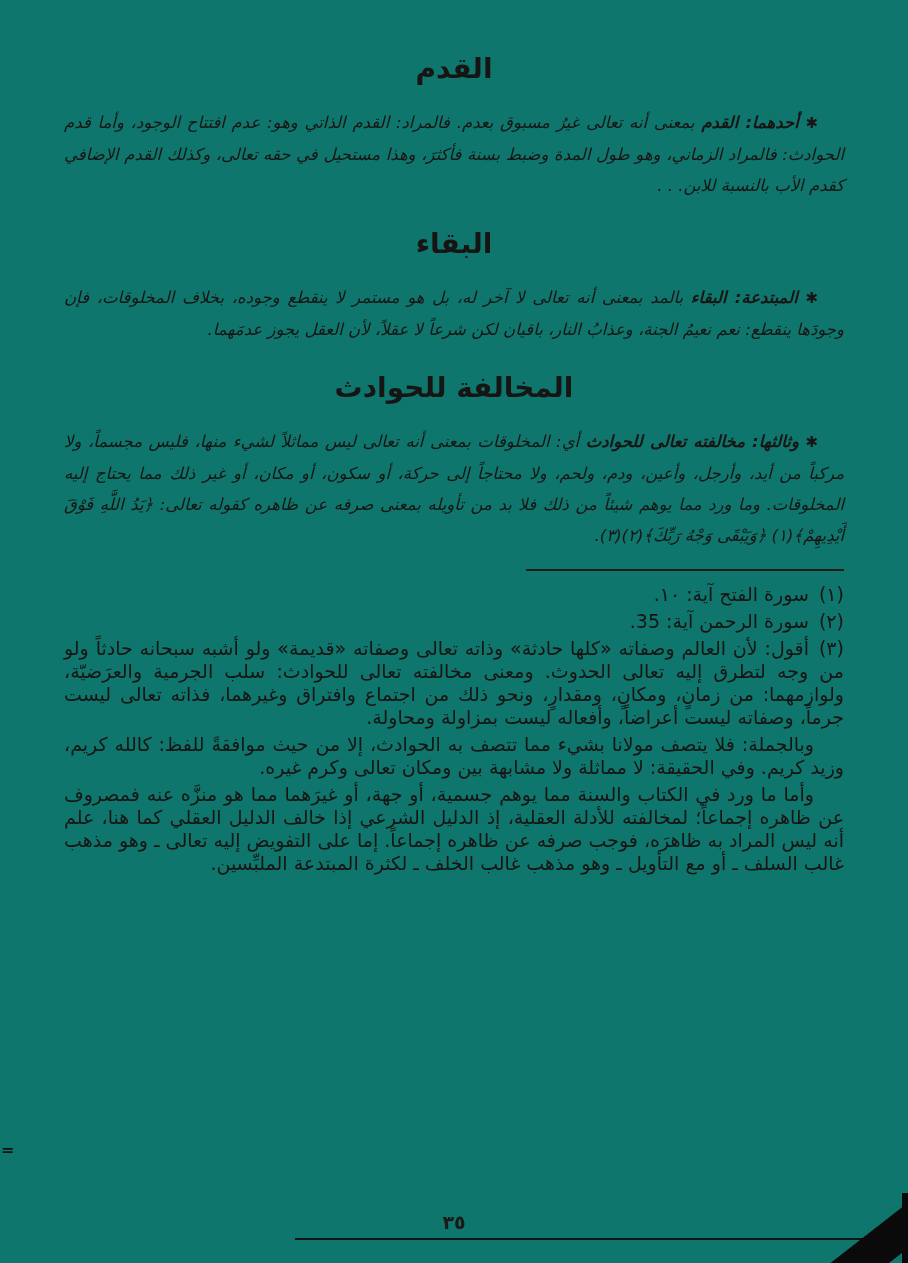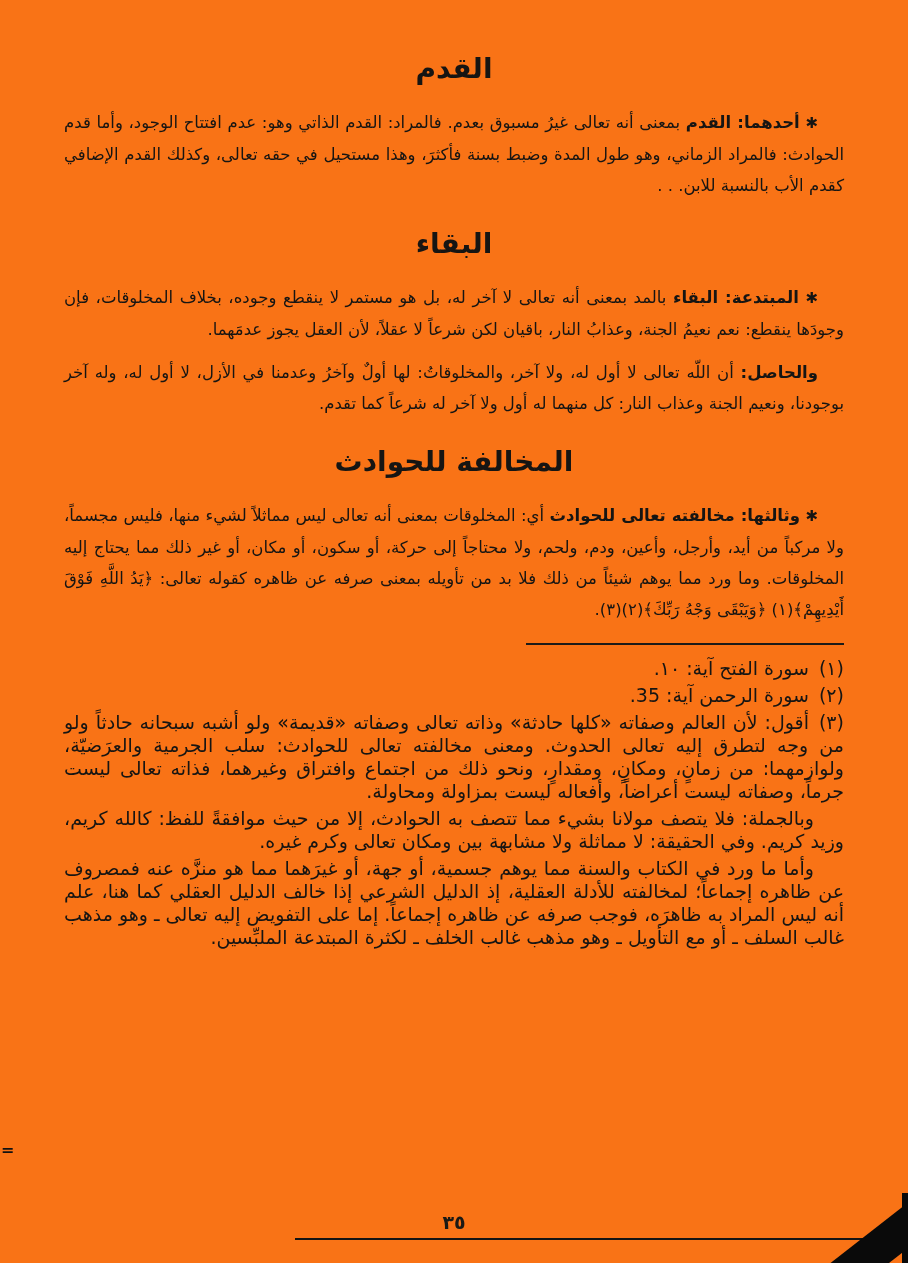--- a/index.html
+++ b/index.html
@@ -10,40 +10,41 @@
   body {
     width: 908px;
     height: 1263px;
     position: relative;
     overflow: hidden;
     font-family: "DejaVu Sans", sans-serif;
   }
   .page {
     position: absolute;
     inset: 0;
-    background: #f97316;
+    background: #0f766e;
     color: #161513;
     direction: rtl;
     box-sizing: border-box;
     padding: 46px 64px 0 64px;
   }
   .section-heading {
     text-align: center;
     font-weight: bold;
     font-size: 28px;
     margin: 26px 0 22px 0;
     letter-spacing: 0;
   }
   .section-heading.first { margin-top: 6px; }
   .body-par {
     font-size: 16.5px;
     line-height: 31px;
     text-align: justify;
     margin: 0 0 12px 0;
     text-indent: 26px;
+    font-style: italic;
   }
   .body-par .lead { font-weight: bold; }
   .body-par .star {
     font-weight: bold;
     font-size: 15px;
   }
   .footnotes {
     margin-top: 18px;
     font-size: 19px;
     line-height: 23px;
@@ -116,21 +117,20 @@
 </head>
 <body>
 
 <div class="page">
 
   <h1 class="section-heading first">القدم</h1>
   <p class="body-par"><span class="star">✱</span> <span class="lead">أحدهما: القدم</span> <span>بمعنى أنه تعالى غيرُ مسبوق بعدم. فالمراد: القدم الذاتي وهو: عدم افتتاح الوجود، وأما قدم الحوادث: فالمراد الزماني، وهو طول المدة وضبط بسنة فأكثرَ، وهذا مستحيل في حقه تعالى، وكذلك القدم الإضافي كقدم الأب بالنسبة للابن. . .</span></p>
 
   <h1 class="section-heading">البقاء</h1>
   <p class="body-par"><span class="star">✱</span> <span class="lead">المبتدعة: البقاء</span> <span>بالمد بمعنى أنه تعالى لا آخر له، بل هو مستمر لا ينقطع وجوده، بخلاف المخلوقات، فإن وجودَها ينقطع: نعم نعيمُ الجنة، وعذابُ النار، باقيان لكن شرعاً لا عقلاً، لأن العقل يجوز عدمَهما.</span></p>
-  <p class="body-par"><span class="lead">والحاصل:</span> <span>أن اللّه تعالى لا أول له، ولا آخر، والمخلوقاتُ: لها أولٌ وآخرُ وعدمنا في الأزل، لا أول له، وله آخر بوجودنا، ونعيم الجنة وعذاب النار: كل منهما له أول ولا آخر له شرعاً كما تقدم.</span></p>
 
   <h1 class="section-heading">المخالفة للحوادث</h1>
   <p class="body-par"><span class="star">✱</span> <span class="lead">وثالثها: مخالفته تعالى للحوادث</span> <span>أي: المخلوقات بمعنى أنه تعالى ليس مماثلاً لشيء منها، فليس مجسماً، ولا مركباً من أيد، وأرجل، وأعين، ودم، ولحم، ولا محتاجاً إلى حركة، أو سكون، أو مكان، أو غير ذلك مما يحتاج إليه المخلوقات. وما ورد مما يوهم شيئاً من ذلك فلا بد من تأويله بمعنى صرفه عن ظاهره كقوله تعالى: ﴿يَدُ اللَّهِ فَوْقَ أَيْدِيهِمْ﴾(١) ﴿وَيَبْقَى وَجْهُ رَبِّكَ﴾(٢)(٣).</span></p>
 
   <div class="footnotes">
     <hr class="fn-sep">
 
     <div class="fn-item"><span class="fn-marker">(١)</span><span>سورة الفتح آية: ١٠.</span></div>
 
     <div class="fn-item"><span class="fn-marker">(٢)</span><span>سورة الرحمن آية: 35.</span></div>

